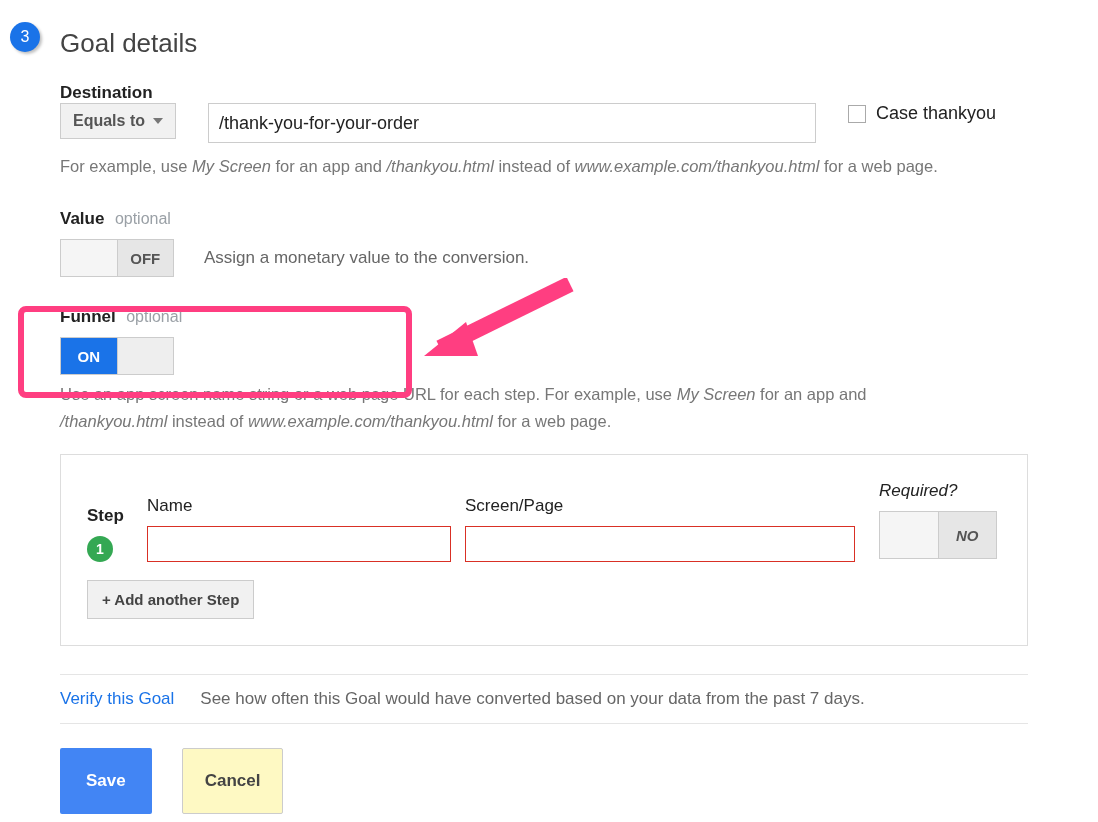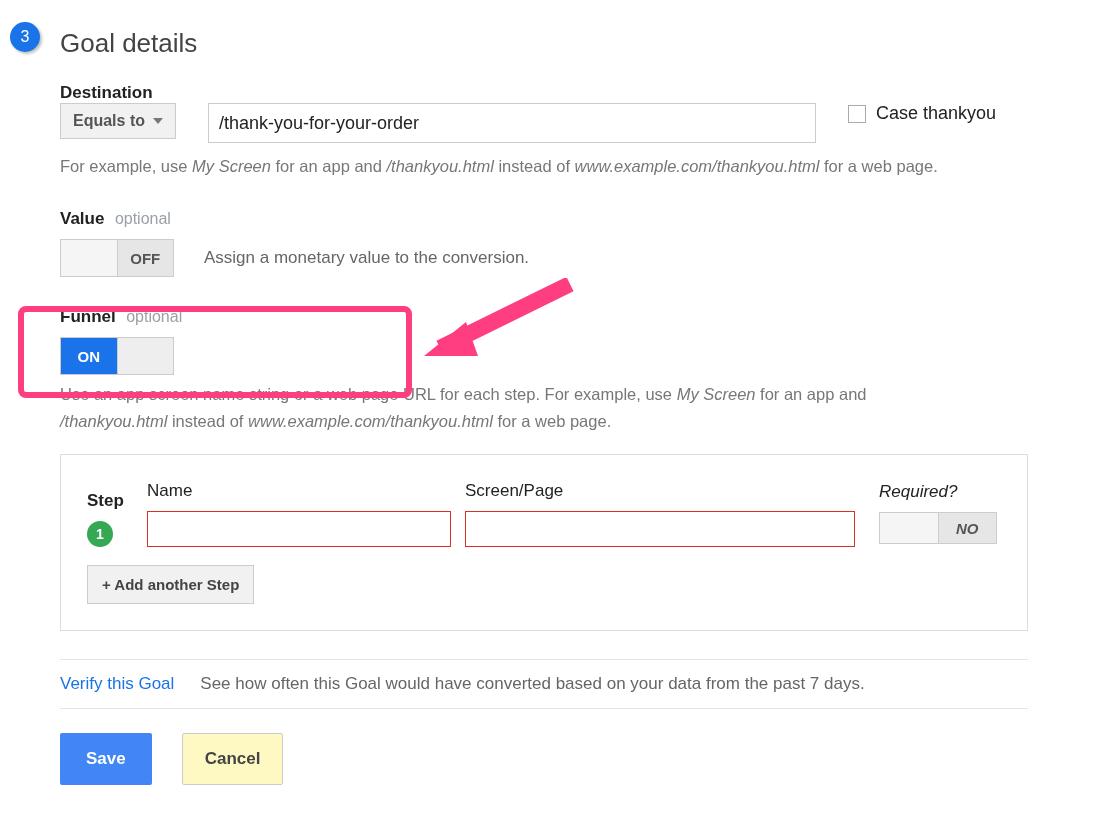--- a/index.html
+++ b/index.html
@@ -227,21 +227,21 @@
   }
   .actions {
     margin: 24px 0 0 50px;
     display: flex;
     gap: 30px;
   }
   .btn-primary {
     background: #4285f4;
     color: #fff;
     border: none;
-    padding: 16px 26px;
+    padding: 23px 26px;
     font-size: 17px;
     font-weight: bold;
     cursor: pointer;
     border-radius: 2px;
   }
   .btn-cancel {
     background: #fef9c3;
     border: 1px solid #ccc;
     padding: 12px 22px;
     font-size: 17px;
@@ -326,21 +326,21 @@
       <div class="col-name">
         <div class="col-head">Name</div>
         <input class="err-input" value="" style="">
       </div>
       <div class="col-page">
         <div class="col-head">Screen/Page</div>
         <input class="err-input" value="" style="">
       </div>
       <div class="col-req">
         <div class="col-head">Required?</div>
-        <div class="toggle off" style="width:118px;height:32px">
+        <div class="toggle off" style="width:118px;height:48px">
           <div class="half left"></div>
           <div class="half right">NO</div>
         </div>
       </div>
     </div>
     <div style="margin-top:18px">
       <span class="btn-secondary">+ Add another Step</span>
     </div>
   </div>
 

